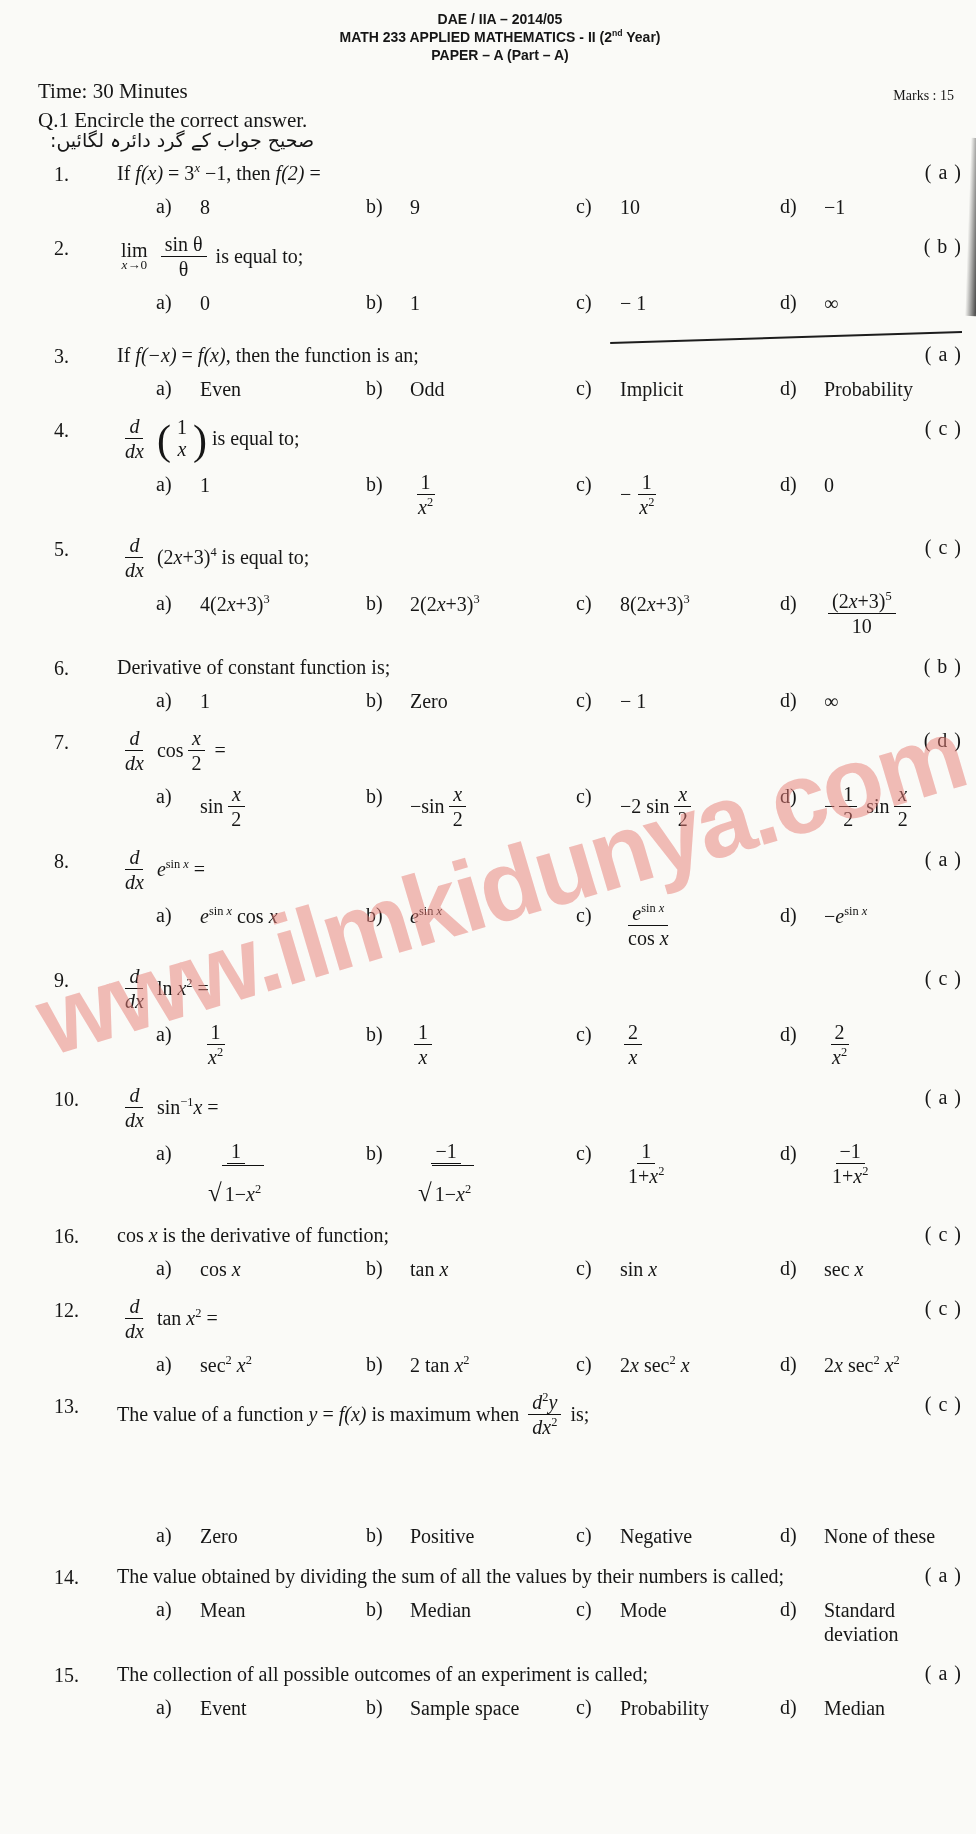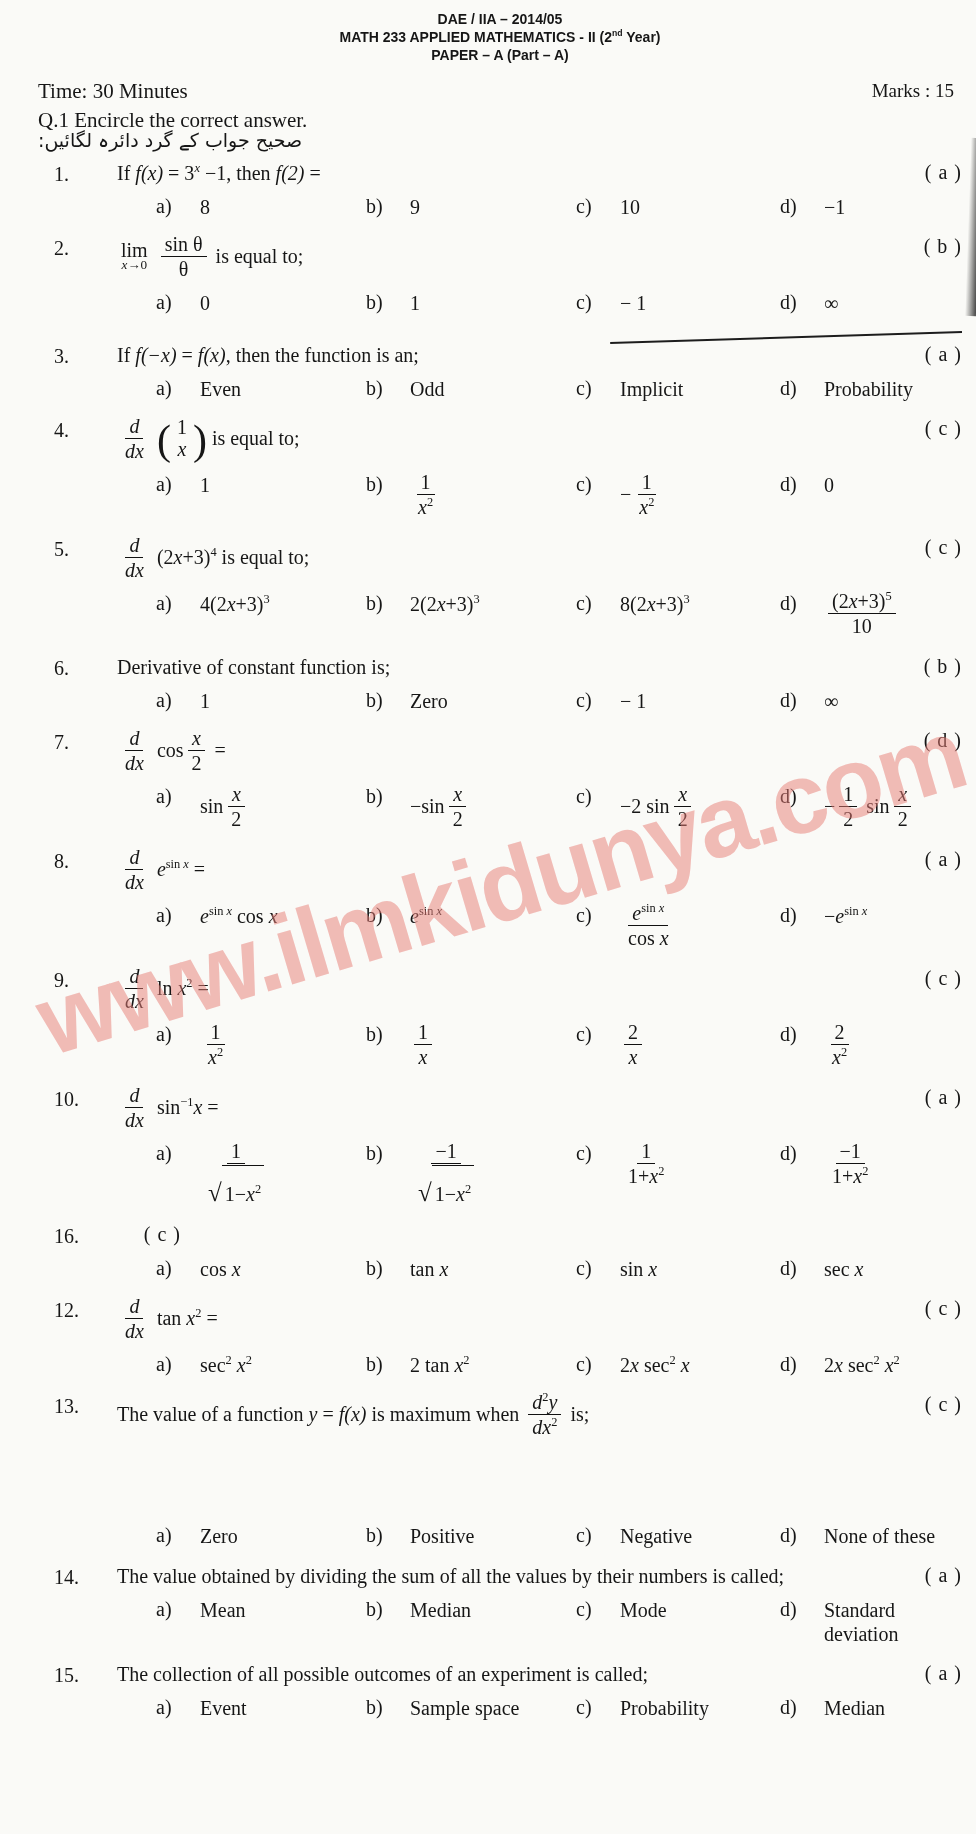--- a/index.html
+++ b/index.html
@@ -9,26 +9,26 @@
     color:#161616;
     font-family:"Liberation Serif", serif;
     font-size:20px;
   }
   .page{position:relative;padding:10px 14px 0 38px;z-index:1;}
 
   
   .titles{text-align:center;font-family:"Liberation Sans",sans-serif;font-weight:bold;font-size:14px;line-height:1.3;}
   .titles .t-line{display:block;}
 
-  .meta1{display:flex;justify-content:space-between;align-items:center;margin-top:14px;}
+  .meta1{display:flex;justify-content:space-between;align-items:flex-end;margin-top:14px;}
   .time{font-size:21px;}
-  .marks{font-size:19px;margin-right:8px;}
+  .marks{font-size:14px;margin-right:8px;}
   .meta2{display:flex;justify-content:space-between;align-items:flex-start;margin-top:4px;flex-direction:column;}
   .instruction{font-size:21px;}
-  .urdu{font-family:"DejaVu Sans",sans-serif;font-size:19px;direction:rtl;margin-right:4px;margin-top:-4px;}
+  .urdu{font-family:"DejaVu Sans",sans-serif;font-size:19px;direction:rtl;margin-right:4px;margin-top:-4px;margin-left:12px;}
 
   
   .questions{margin-top:10px;}
   .question{margin-bottom:2px;}
   .q-head{display:flex;align-items:flex-start;}
   .q-num{flex:0 0 79px;padding-left:16px;box-sizing:border-box;padding-top:2px;}
   .q-stem{flex:1;line-height:1.25;}
   .q-ans{flex:0 0 64px;text-align:right;letter-spacing:1px;white-space:nowrap;padding-top:0;}
   .options{display:flex;margin:9px 0 16px 118px;align-items:flex-start;}
   .opt{width:210px;display:flex;gap:20px;align-items:flex-start;box-sizing:border-box;}
@@ -373,20 +373,21 @@
       <span class="opt">
         <span class="opt-label">d)</span>
         <span class="opt-text"><span class="m-frac"><span class="m-top">−1</span><span class="m-bot">1+<span class="m-it">x</span><sup>2</sup></span></span></span>
       </span>
     </div>
   </div>
 
   <div class="question">
     <div class="q-head">
       <span class="q-num">16.</span>
+      <span class="q-stem">cos <span class="m-it">x</span>   is the derivative of function;</span>
       <span class="q-ans">( c )</span>
     </div>
     <div class="options">
       <span class="opt">
         <span class="opt-label">a)</span>
         <span class="opt-text">cos <span class="m-it">x</span></span>
       </span>
       <span class="opt">
         <span class="opt-label">b)</span>
         <span class="opt-text">tan <span class="m-it">x</span></span>

